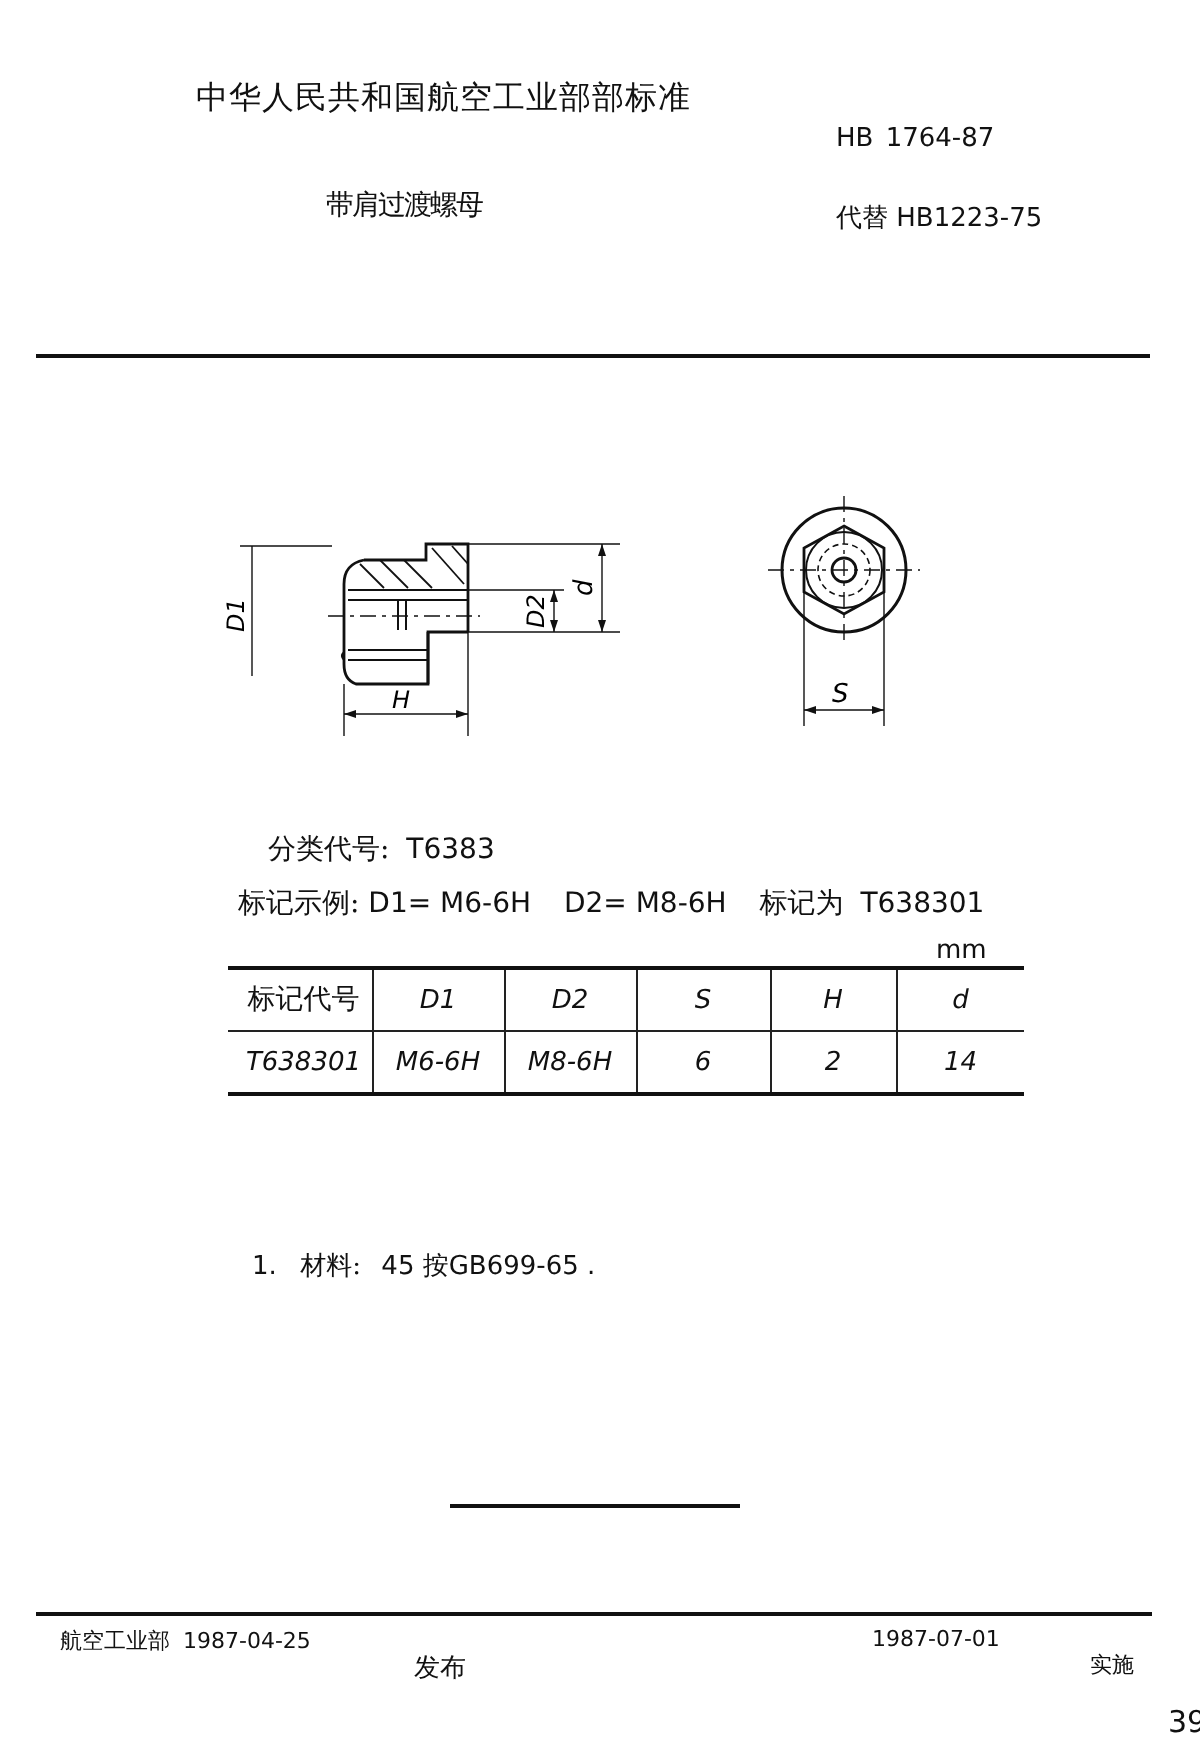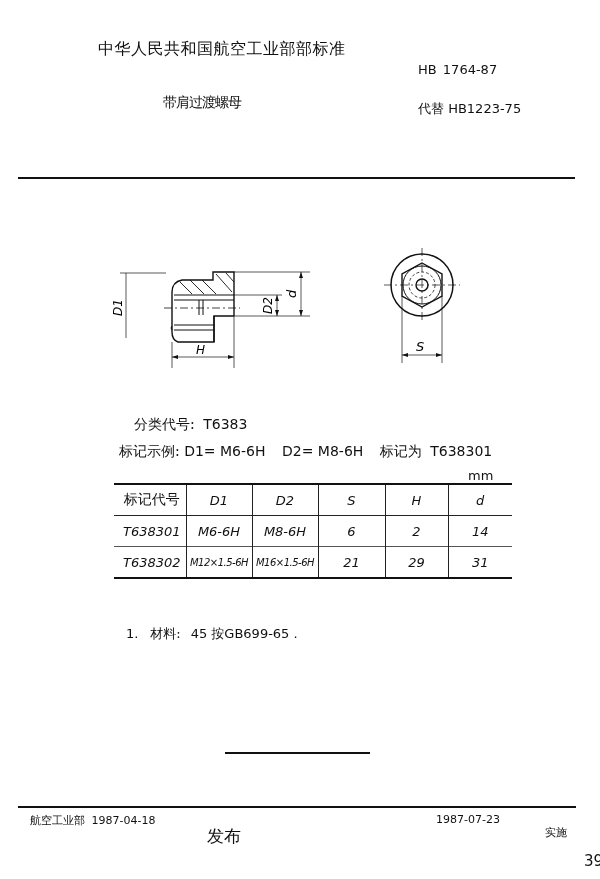--- a/index.html
+++ b/index.html
@@ -140,45 +140,37 @@
   </thead>
   <tbody>
     <tr>
       <td>T638301</td>
       <td>M6-6H</td>
       <td>M8-6H</td>
       <td>6</td>
       <td>2</td>
       <td>14</td>
     </tr>
-    <tr>
-      <td>T638302</td>
-      <td style="font-size:10px;letter-spacing:-0.5px;">M12×1.5-6H</td>
-      <td style="font-size:10px;letter-spacing:-0.5px;">M16×1.5-6H</td>
-      <td>21</td>
-      <td>29</td>
-      <td>31</td>
-    </tr>
   </tbody>
 </table>
 
 <div class="abs" style="left:126px;top:622px;font-size:13px;line-height:23px;">
   <div>
     <span class="ital" style="display:inline-block;width:20px;">1.</span>
     <span class="hand">材料:</span>
     <span class="ital" style="margin-left:6px;">45   按GB699-65 .</span>
   </div>
 </div>
 
 <div class="rule" style="left:225px;top:752px;width:145px;height:2px;"></div>
 
 <div class="rule" style="left:18px;top:806px;width:558px;height:2px;"></div>
 
 <div class="abs" style="left:30px;top:813px;font-size:11px;">
   <span class="bold">航空工业部</span>
-  <span class="ital" style="margin-left:3px;">1987-04-18</span>
+  <span class="ital" style="margin-left:3px;">1987-04-25</span>
 </div>
-<div class="abs bold" style="left:207px;top:813px;font-size:17px;">发布</div>
+<div class="abs bold" style="left:207px;top:813px;font-size:13px;">发布</div>
 
-<div class="abs ital" style="left:436px;top:813px;font-size:11px;">1987-07-23</div>
+<div class="abs ital" style="left:436px;top:813px;font-size:11px;">1987-07-01</div>
 <div class="abs bold" style="left:545px;top:813px;font-size:11px;">实施</div>
 
 <div class="abs" style="left:584px;top:852px;font-size:15px;">39</div>
 
 </body></html>

